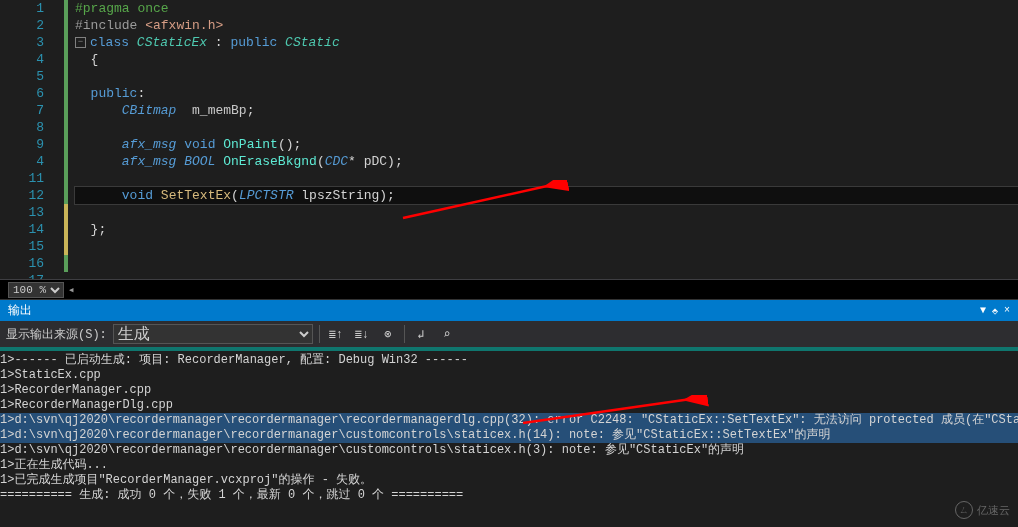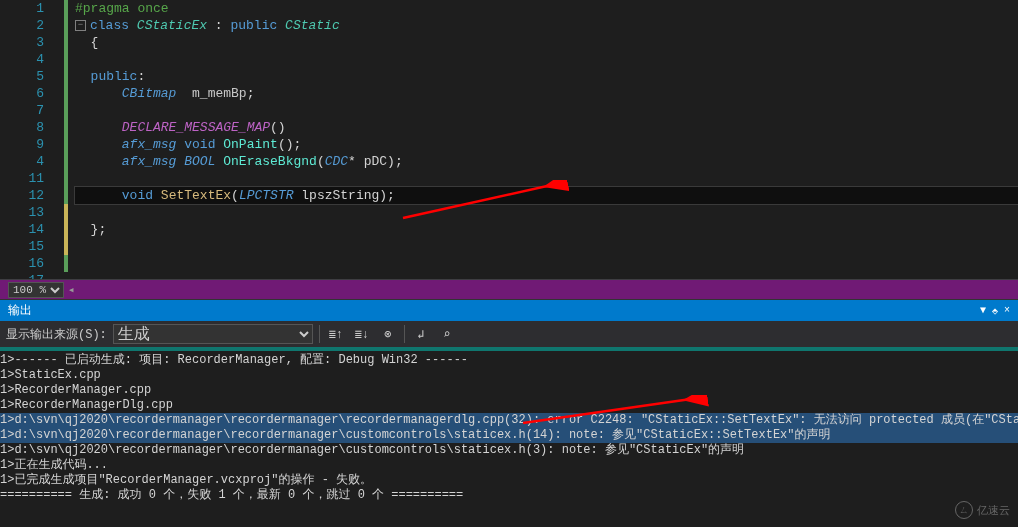--- a/index.html
+++ b/index.html
@@ -23,21 +23,21 @@
 .k-type{color:#4ec9b0;font-style:italic}
 .k-typeb{color:#569cd6;font-style:italic}
 .k-access{color:#569cd6}
 .k-member{color:#c8c8c8}
 .k-macro{color:#bd63c5;font-style:italic}
 .k-keyword{color:#569cd6}
 .k-func{color:#5eead4}
 .k-funcorange{color:#d7ba7d}
 .k-punct{color:#d4d4d4}
 .fold-box{display:inline-block;width:11px;height:11px;border:1px solid #808080;color:#808080;text-align:center;line-height:9px;font-size:9px;margin-right:4px;vertical-align:middle}
-.zoom-bar{height:20px;background:#701a75;display:flex;align-items:center;padding:0 8px;color:#999;font-size:11px;border-top:1px solid #3e3e42}
+.zoom-bar{height:20px;background:#000000;display:flex;align-items:center;padding:0 8px;color:#999;font-size:11px;border-top:1px solid #3e3e42}
 .zoom-bar select{background:#333;color:#ccc;border:1px solid #555;font-size:11px;height:16px}
 .arrow1{position:absolute;top:180px;left:395px;pointer-events:none}
 .arrow2{position:absolute;top:395px;left:515px;pointer-events:none}
 .output-panel{height:207px;display:flex;flex-direction:column;background:#1e1e1e}
 .panel-title{background:#007acc;color:#fff;padding:2px 8px;font-size:12px;display:flex;justify-content:space-between;align-items:center}
 .panel-title-icons{display:flex;gap:6px}
 .panel-title-icons span{cursor:pointer;font-size:10px}
 .toolbar{background:#2d2d30;padding:3px 6px;display:flex;align-items:center;gap:6px;border-bottom:4px solid #0f766e}
 .toolbar-label{color:#ccc;font-size:12px}
 .toolbar select{background:#333;color:#ccc;border:1px solid #555;font-size:16px;height:20px;min-width:200px}
@@ -88,27 +88,27 @@
           <div class="mark-green"></div>
           <div class="mark-green"></div>
           <div class="mark-yellow"></div>
           <div class="mark-yellow"></div>
           <div class="mark-yellow"></div>
           <div class="mark-green"></div>
           <div></div>
         </div>
       <div class="code-content" id="code">
           <div><span class="k-comment">#pragma once</span></div>
+          <div><span class="k-include">#include </span><span class="k-includestr">&lt;afxwin.h&gt;</span></div>
           <div><span class="fold-box">−</span><span class="k-class">class</span> <span class="k-type">CStaticEx</span> : <span class="k-class">public</span> <span class="k-type">CStatic</span></div>
           <div>  <span class="k-punct">{</span></div>
           <div></div>
           <div>  <span class="k-access">public</span>:</div>
           <div>      <span class="k-typeb">CBitmap</span>  <span class="k-member">m_memBp</span>;</div>
           <div></div>
-          <div>      <span class="k-macro">DECLARE_MESSAGE_MAP</span>()</div>
           <div>      <span class="k-typeb">afx_msg</span> <span class="k-keyword">void</span> <span class="k-func">OnPaint</span>();</div>
           <div>      <span class="k-typeb">afx_msg</span> <span class="k-typeb">BOOL</span> <span class="k-func">OnEraseBkgnd</span>(<span class="k-typeb">CDC</span>* pDC);</div>
           <div></div>
           <div class="hl-line">      <span class="k-keyword">void</span> <span class="k-funcorange">SetTextEx</span>(<span class="k-typeb">LPCTSTR</span> lpszString);</div>
           <div></div>
           <div>  <span class="k-punct">}</span>;</div>
           <div></div>
         </div>
     </div>
     <svg class="arrow1" width="180" height="60">

